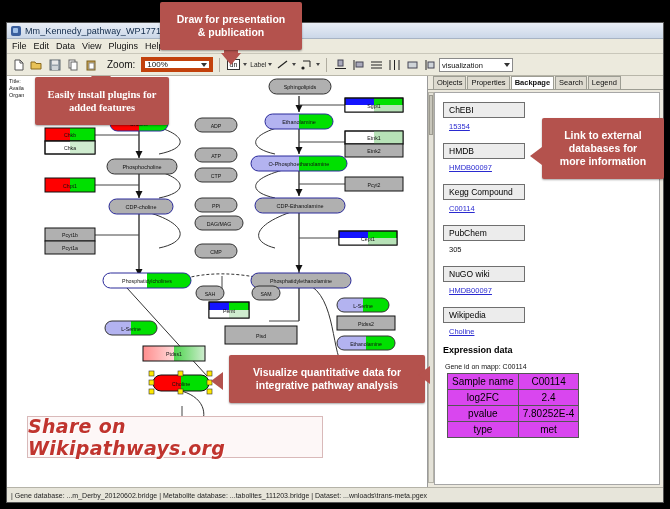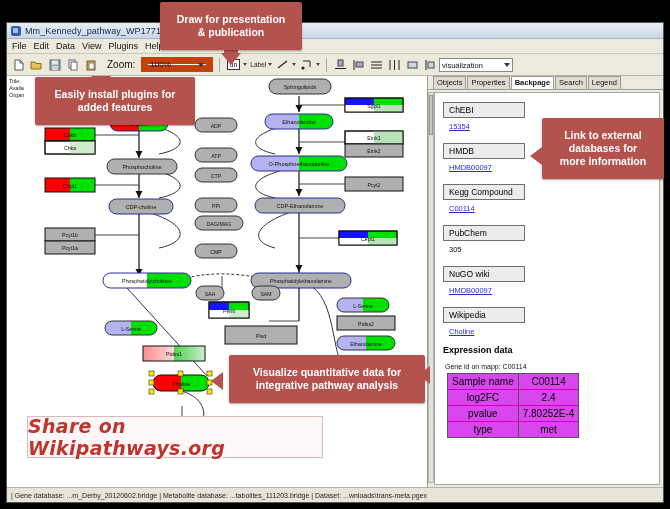--- a/index.html
+++ b/index.html
@@ -59,21 +59,21 @@
   }
   .tbtn {
     width:15px; height:15px;
     display:flex; align-items:center; justify-content:center;
     font-size:10px; color:#3a3a3a; line-height:1;
   }
   .tbtn svg { display:block; }
   .tsep { width:1px; height:14px; background:#b0ada0; margin:0 3px; }
   .zoomlbl { font-size:10px; color:#111; margin-left:6px; margin-right:3px; }
   .zoombox {
-    width:72px; height:15px; background:#fff; border:7px solid #c2410c;
+    width:72px; height:15px; background:#fff; border:4px solid #c2410c;
     display:flex; align-items:center; justify-content:space-between;
     padding:0 2px; font-size:8px; color:#111;
   }
   .caret { width:0;height:0;border-left:3px solid transparent;border-right:3px solid transparent;border-top:4px solid #333; }
   .dd { display:flex;align-items:center;gap:2px; }
   .minicaret{width:0;height:0;border-left:2.5px solid transparent;border-right:2.5px solid transparent;border-top:3.5px solid #444;}
   .tlbl{font-size:6.5px;color:#222;}
   
   .viscombo{
     position:absolute; right:150px; top:4px;
@@ -614,21 +614,21 @@
             <rect x="200" y="295" width="5" height="5"></rect>
             <rect x="142" y="304" width="5" height="5"></rect>
             <rect x="200" y="304" width="5" height="5"></rect>
             <rect x="142" y="313" width="5" height="5"></rect>
             <rect x="171" y="313" width="5" height="5"></rect>
             <rect x="200" y="313" width="5" height="5"></rect>
           </g>
         </g>
       </svg>
 
-      <div class="callout" style="left:28px; top:1px; width:160px;">
+      <div class="callout" style="left:28px; top:1px; width:134px;font-family:Liberation Serif, serif;">
         <div>Easily install plugins for</div>
         <div>added features</div>
       </div>
       <div class="arrowup" style="left:84px; top:-11px;"></div>
 
       <div class="callout" style="left:222px; top:279px; width:196px;">
         <div>Visualize quantitative data  for</div>
         <div>integrative pathway analysis</div>
       </div>
       <div class="arrowleft" style="left:204px; top:296px;"></div>

